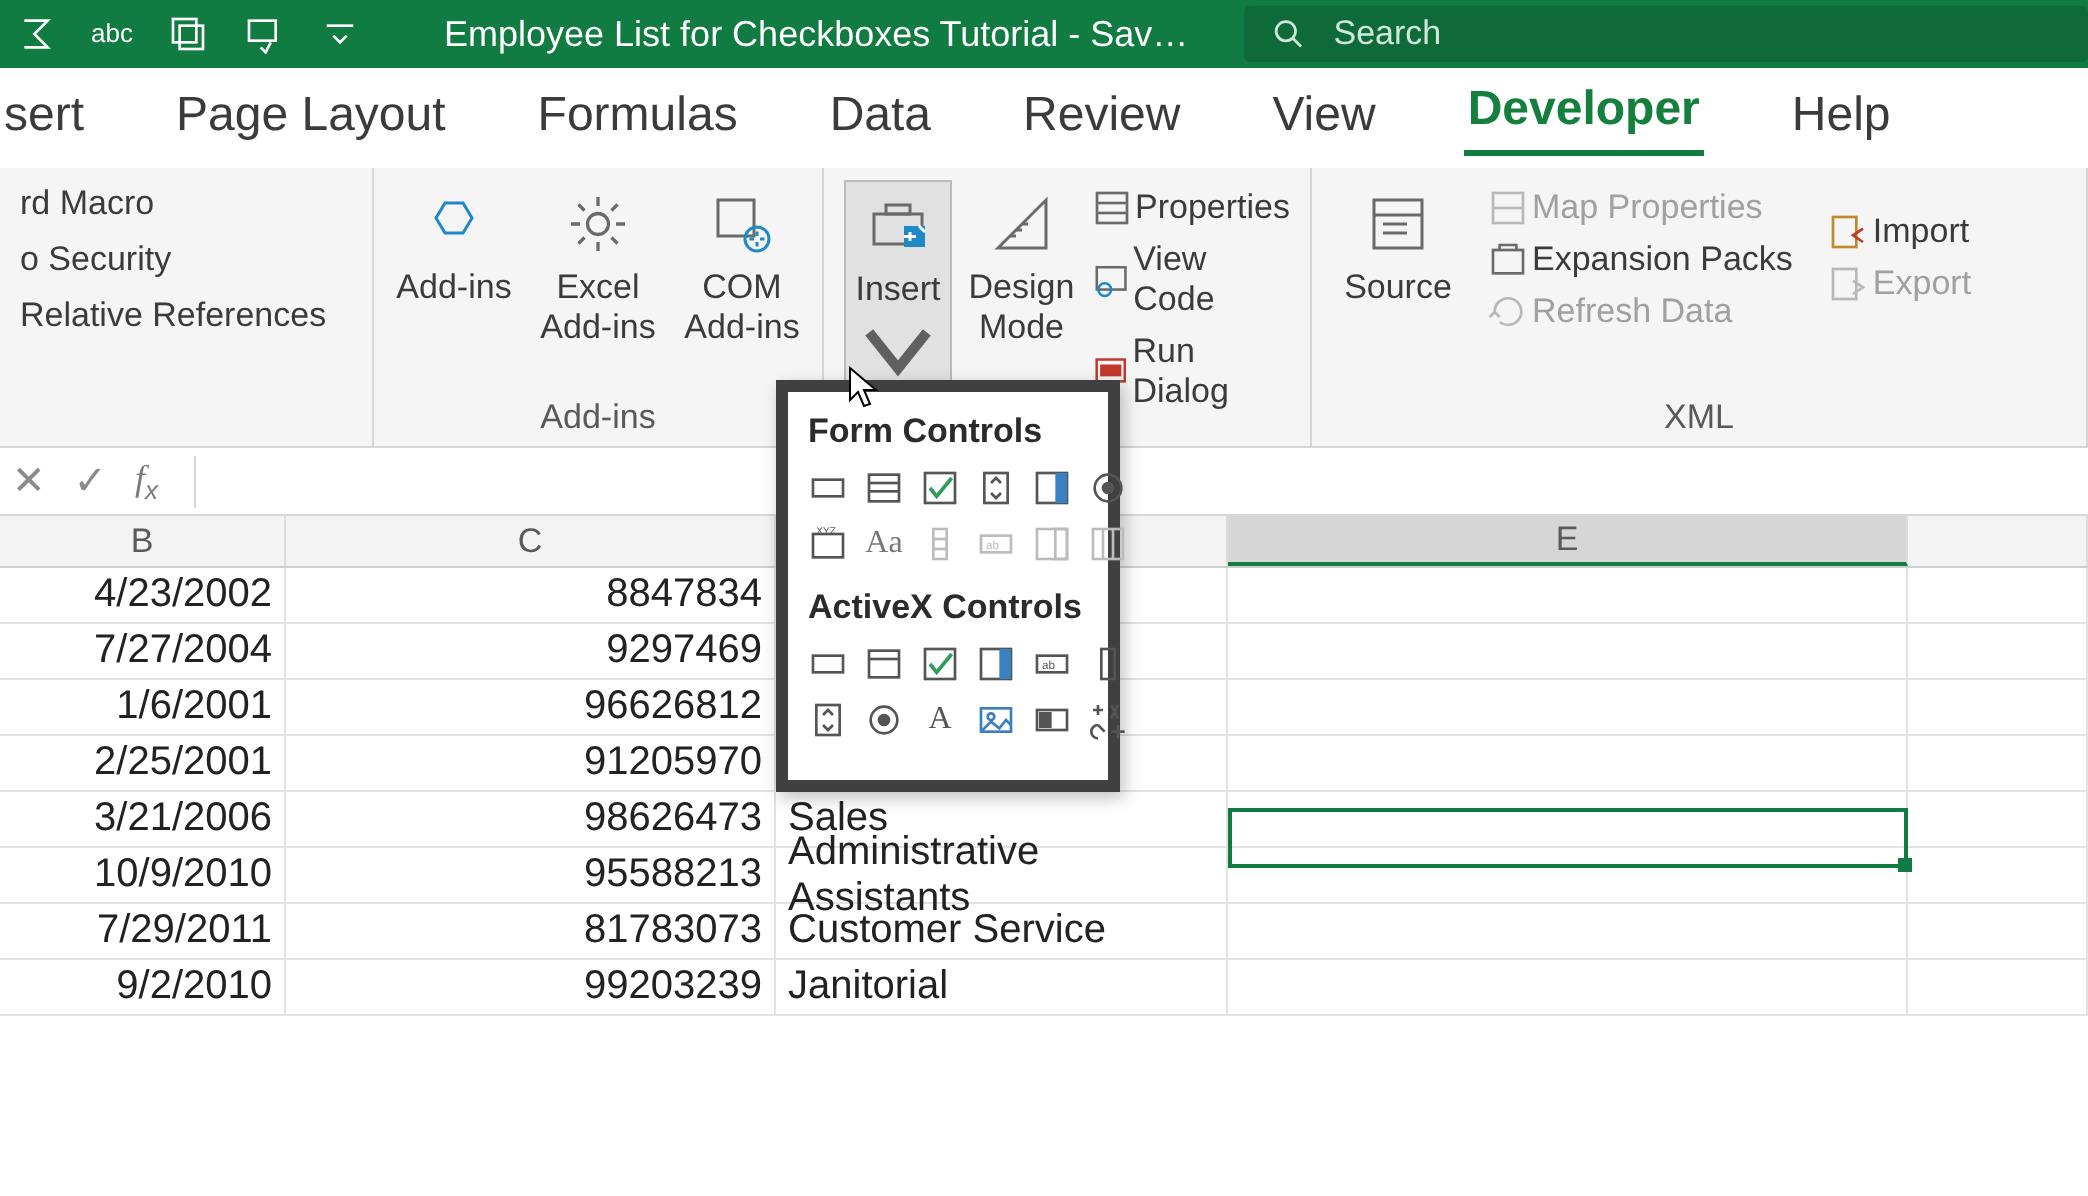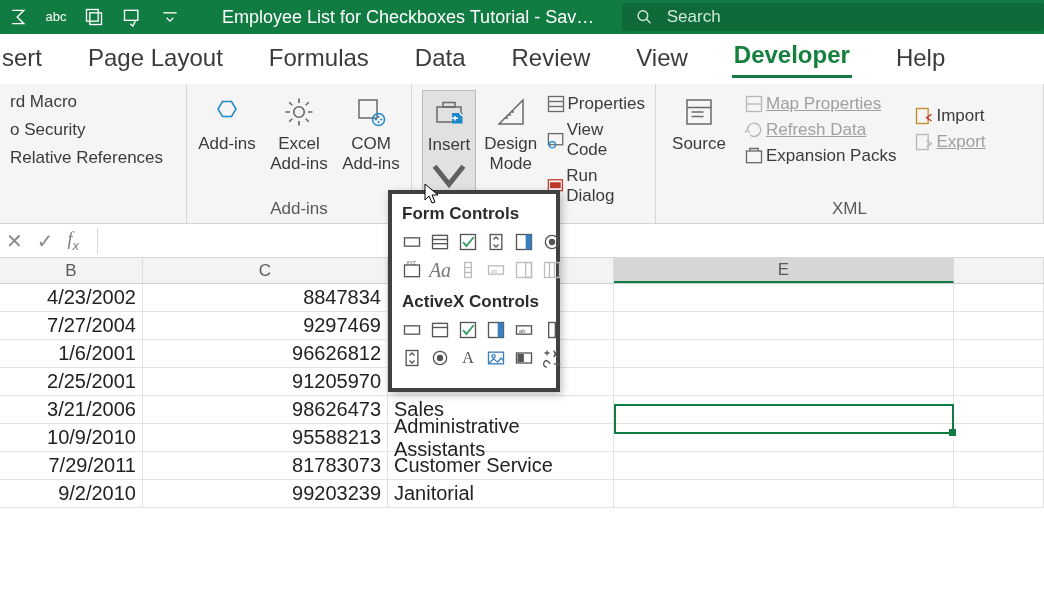--- a/index.html
+++ b/index.html
@@ -32,24 +32,24 @@
   .bigbtn { display:flex; flex-direction:column; align-items:center; justify-content:flex-start; width:66px; padding-top:4px; gap:4px; cursor:pointer; font-size:17px; color:#3b3b3b; text-align:center; line-height:1.15; }
   .bigbtn svg { width:36px; height:36px; }
 
   .controls-group { width: 244px; }
   .controls-group .body { gap: 6px; }
   .controls-small { display:flex; flex-direction:column; gap:6px; padding-top:4px; }
   .small-row { display:flex; align-items:center; gap:2px; font-size:17px; color:#3b3b3b; cursor:pointer; }
   .small-row svg { width:20px; height:20px; }
 
   .xml-group { flex:1; }
-  .xml-small .small-row.disabled { color:#a0a0a0;text-decoration:underline; }
-
-  
-  .insert-drop { position:absolute; left:388px; top:190px; width:172px; background:#fff; border:4px solid #404040; box-shadow: 2px 3px 8px rgba(0,0,0,.25); z-index:30; padding:8px 8px 10px 8px; }
+  .xml-small .small-row.disabled { color:#a0a0a0; }
+
+  
+  .insert-drop { position:absolute; left:388px; top:190px; width:172px; background:#fff; border:6px solid #404040; box-shadow: 2px 3px 8px rgba(0,0,0,.25); z-index:30; padding:8px 8px 10px 8px; }
   .insert-drop h4 { font-size:17px; font-weight:700; color:#2b2b2b; padding:2px 0 6px 2px; }
   .ctrl-grid { display:grid; grid-template-columns: repeat(6, 24px); gap:4px 4px; padding-bottom:8px; }
   .ctrl-grid .c { width:24px; height:24px; display:flex; align-items:center; justify-content:center; color:#555; cursor:pointer; }
   .ctrl-grid .c.disabled { color:#bcbcbc; cursor:default; }
   .ctrl-grid .c svg { width:20px; height:20px; }
 
   
   .cursor { position:absolute; left:424px; top:183px; z-index:40; }
 
   
@@ -236,32 +236,32 @@
         <span>Source</span>
       </div>
       <div class="controls-small xml-small">
         <div class="small-row disabled">
           <svg viewBox="0 0 24 24" stroke="#b8b8b8" stroke-width="1.6" fill="none">
               <rect x="3" y="3" width="18" height="18"></rect>
               <line x1="3" y1="12" x2="21" y2="12"></line>
             </svg>
           <span>Map Properties</span>
         </div>
-        <div class="small-row disabled">
-          <svg viewBox="0 0 24 24" stroke="#b8b8b8" stroke-width="1.6" fill="none">
-              <path d="M4 12a8 8 0 1 1 3 6M4 12l-3 3M4 12l3 3"></path>
-            </svg>
-          <span>Refresh Data</span>
-        </div>
         <div class="small-row">
           <svg viewBox="0 0 24 24" stroke="#6a6a6a" stroke-width="1.6" fill="none">
               <rect x="3" y="6" width="18" height="14"></rect>
               <path d="M7 6V3h10v3"></path>
             </svg>
           <span>Expansion Packs</span>
+        </div>
+        <div class="small-row disabled">
+          <svg viewBox="0 0 24 24" stroke="#b8b8b8" stroke-width="1.6" fill="none">
+              <path d="M4 12a8 8 0 1 1 3 6M4 12l-3 3M4 12l3 3"></path>
+            </svg>
+          <span>Refresh Data</span>
         </div>
       </div>
       <div class="controls-small xml-small" style="margin-left:6px;margin-top:12px;">
         <div class="small-row">
           <svg viewBox="0 0 24 24" stroke="#c08a2a" stroke-width="1.6" fill="none">
               <rect x="3" y="3" width="14" height="18"></rect>
               <path d="M21 10l-6 4 6 4" stroke="#c0392b"></path>
             </svg>
           <span>Import</span>
         </div>
@@ -316,21 +316,21 @@
           <circle cx="12" cy="12" r="8"></circle>
           <circle cx="12" cy="12" r="3" fill="#555"></circle>
         </svg>
       </span>
     <span class="c">
         <svg viewBox="0 0 24 24" stroke="#555" stroke-width="1.6" fill="none">
           <rect x="3" y="6" width="18" height="14"></rect>
           <text x="5" y="6" font-size="6" fill="#555" stroke="none">XYZ</text>
         </svg>
       </span>
-    <span class="c" style="font-style:italic; font-family:serif; font-size:20px; color:#777;">Aa</span>
+    <span class="c" style="font-family:serif; font-size:16px; color:#777;">Aa</span>
     <span class="c disabled">
         <svg viewBox="0 0 24 24" stroke="#bcbcbc" stroke-width="1.6" fill="none">
           <rect x="8" y="3" width="8" height="18"></rect>
           <line x1="8" y1="9" x2="16" y2="9"></line>
           <line x1="8" y1="15" x2="16" y2="15"></line>
         </svg>
       </span>
     <span class="c disabled">
         <svg viewBox="0 0 24 24" stroke="#bcbcbc" stroke-width="1.6" fill="none">
           <rect x="3" y="7" width="18" height="10"></rect>

